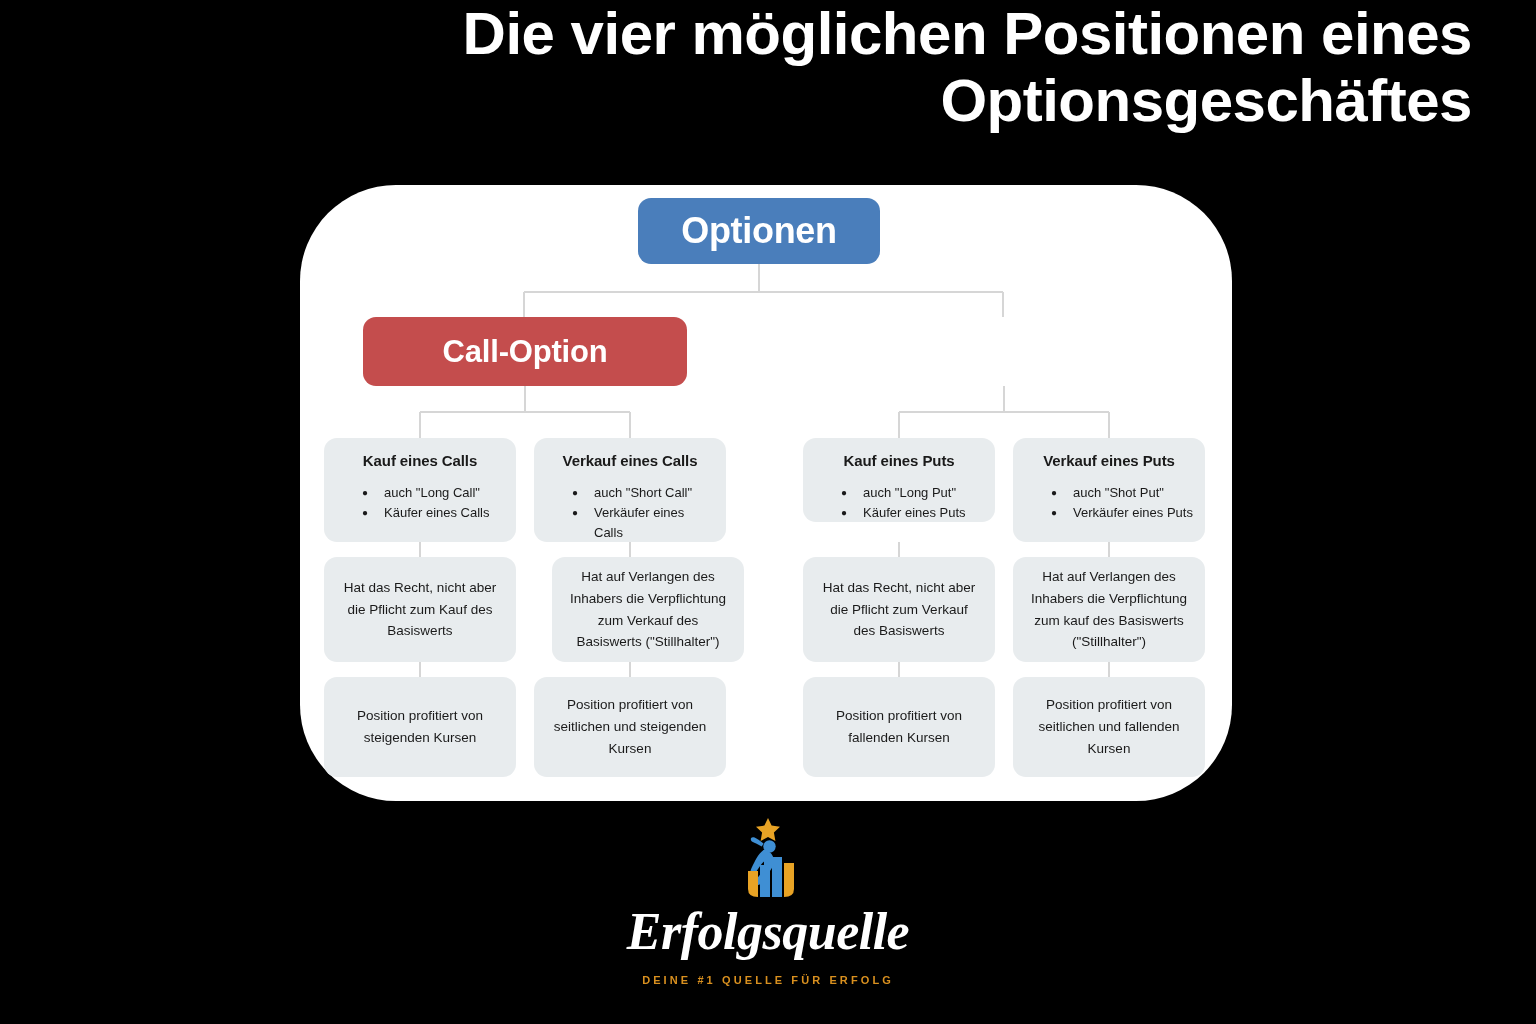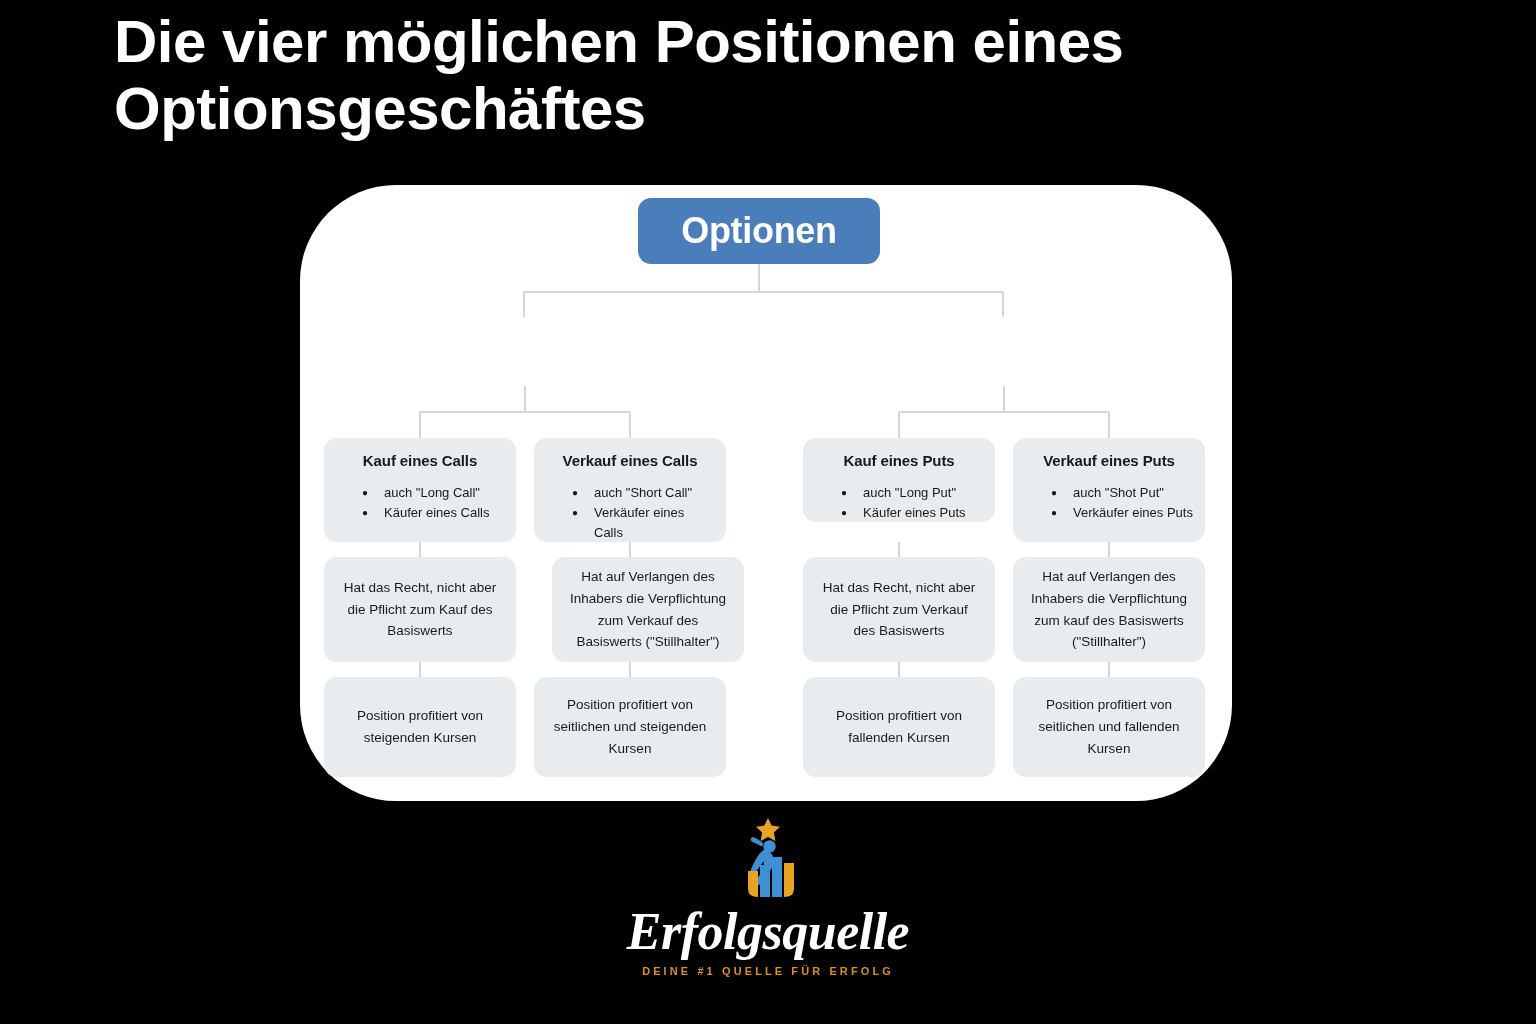--- a/index.html
+++ b/index.html
@@ -14,30 +14,30 @@
   body {
     position: relative;
     font-family: "Liberation Sans", sans-serif;
     -webkit-font-smoothing: antialiased;
   }
 
   
   #page-title {
     position: absolute;
     left: 0;
-    top: 8px;
+    top: 0;
     width: 1536px;
-    text-align: left;
+    text-align: right;
     color: #ffffff;
     font-family: "Liberation Sans", sans-serif;
     font-weight: 700;
     font-size: 60px;
     line-height: 1.12;
     letter-spacing: -0.5px;
-    padding: 0 114px;
+    padding: 0 64px;
   }
 
   
   #diagram-card {
     position: absolute;
     left: 300px;
     top: 185px;
     width: 932px;
     height: 616px;
     background: #ffffff;
@@ -152,21 +152,21 @@
     letter-spacing: -0.5px;
     margin-top: -4px;
   }
 
   #logo-tagline {
     color: #d9901f;
     font-family: "Liberation Sans", sans-serif;
     font-weight: 700;
     font-size: 11px;
     letter-spacing: 3.1px;
-    margin-top: 7px;
+    margin-top: 16px;
   }
 </style>
 </head>
 <body>
 
 <h1 id="page-title">Die vier möglichen Positionen eines Optionsgeschäftes</h1>
 
 <div id="diagram-card">
 
   <svg id="connectors" viewBox="0 0 932 616" xmlns="http://www.w3.org/2000/svg">
@@ -196,20 +196,23 @@
       <path d="M330,477 L330,492"></path>
       <path d="M599,477 L599,492"></path>
       <path d="M809,477 L809,492"></path>
     </g>
   </svg>
 
   <div class="node node-root" style="left:338px; top:13px; width:242px; height:66px;">
     <span>Optionen</span>
   </div>
 
+  <div class="node node-branch" style="left:63px; top:132px; width:324px; height:69px;">
+    <span>Call-Option</span>
+  </div>
 
 
   <div class="node node-leaf" style="left:24px; top:253px; width:192px; height:104px;">
     <div class="leaf-title">Kauf eines Calls</div>
     <ul class="leaf-bullets">
       <li>auch "Long Call"</li>
       <li>Käufer eines Calls</li>
     </ul>
   </div>
 

